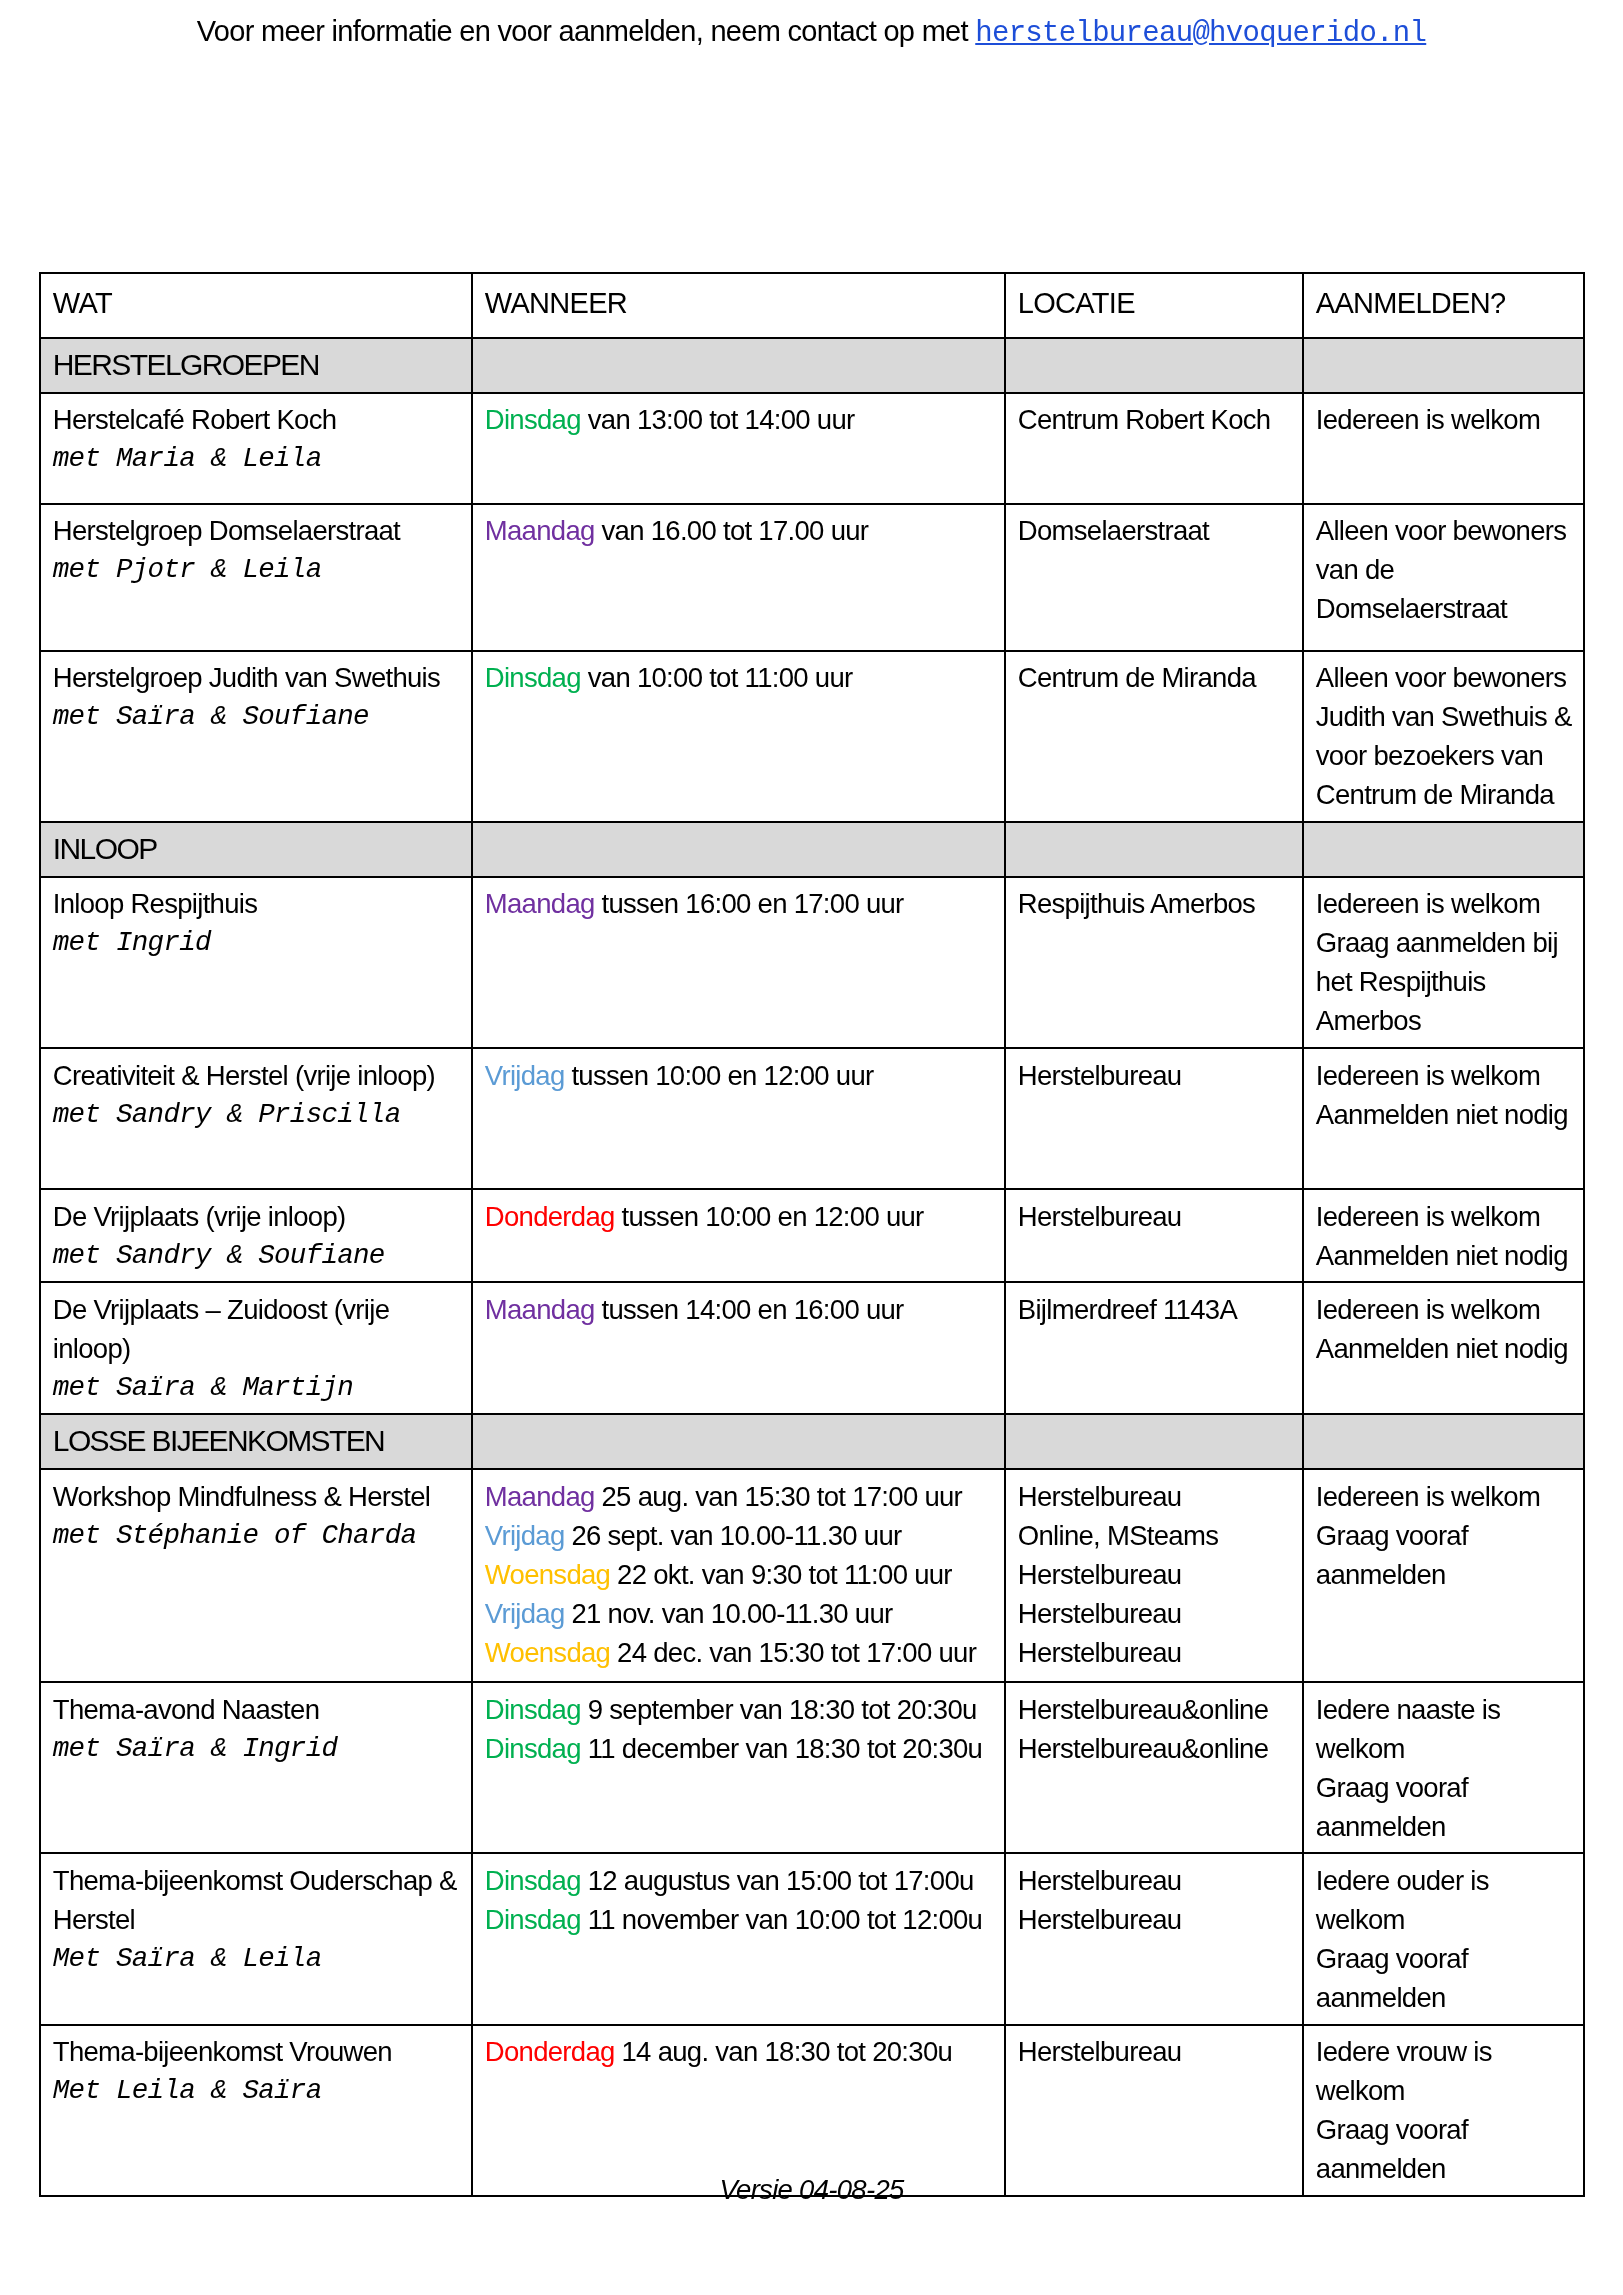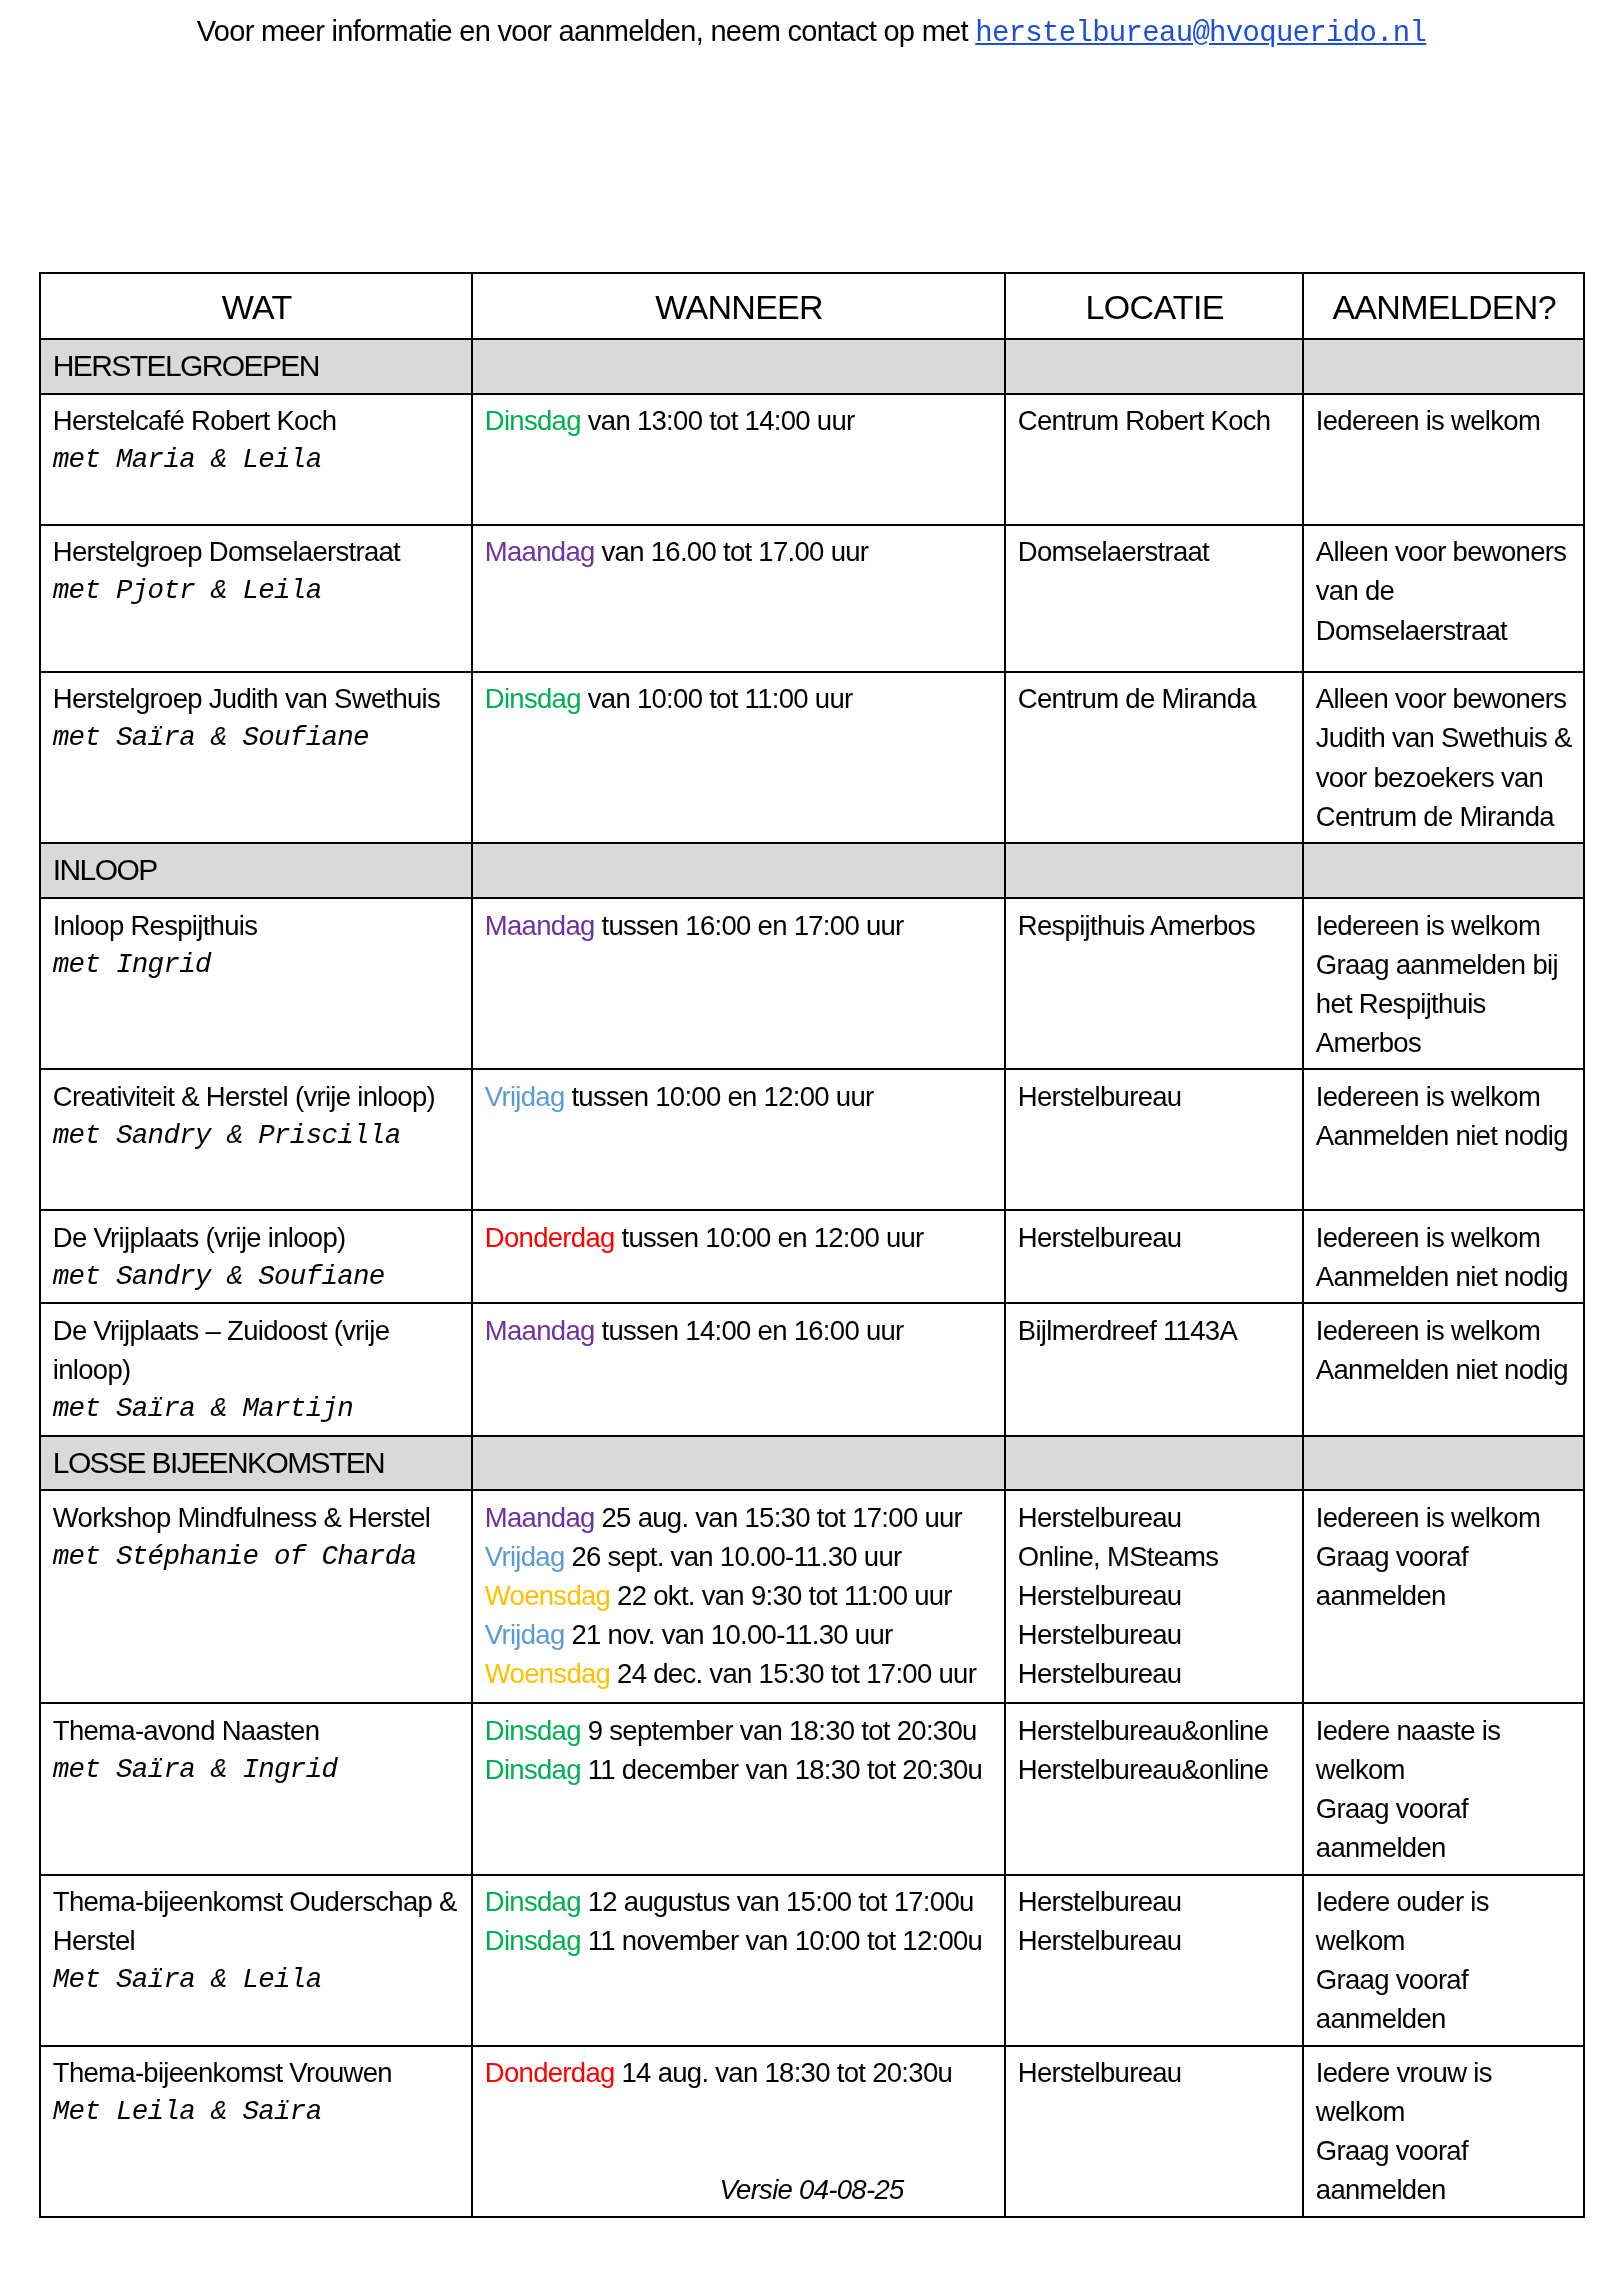--- a/index.html
+++ b/index.html
@@ -46,22 +46,22 @@
   }
   table.program th, table.program td{
     border:2px solid #000;
     vertical-align:top;
     padding:6.5px 10.5px 6.5px 11.8px;
     overflow:hidden;
   }
   table.program tr{border-top:2.6px solid #000;border-bottom:2.6px solid #000;}
   table.program th{
     font-weight:normal;
-    text-align:center;
-    font-size:34px;
+    text-align:left;
+    font-size:29px;
     height:47px;
     padding-top:9.2px;
     letter-spacing:-0.7px;
   }
   tr.section-row td{
     background:#D9D9D9;
     font-size:30px;
     letter-spacing:-1.6px;
     padding-top:5.2px;
     padding-bottom:5.2px;
@@ -104,21 +104,21 @@
         <th>AANMELDEN?</th>
       </tr>
     </thead>
     <tbody id="tbody">
         <tr class="section-row" style="height: 47px; border-radius: 24px;">
           <td><span>HERSTELGROEPEN</span></td>
           <td></td>
           <td></td>
           <td></td>
         </tr>
-        <tr style="height: 131px;">
+        <tr style="height: 111px;">
           <td>
             <div class="activity-title">Herstelcafé Robert Koch</div>
             <div class="facilitator">met Maria &amp; Leila</div>
           </td>
           <td>
             <div class="when-line"><span class="day" style="color: rgb(0, 176, 80);">Dinsdag</span> van 13:00 tot  14:00 uur</div>
           </td>
           <td>
             <div class="loc-line">Centrum Robert Koch</div>
           </td>

